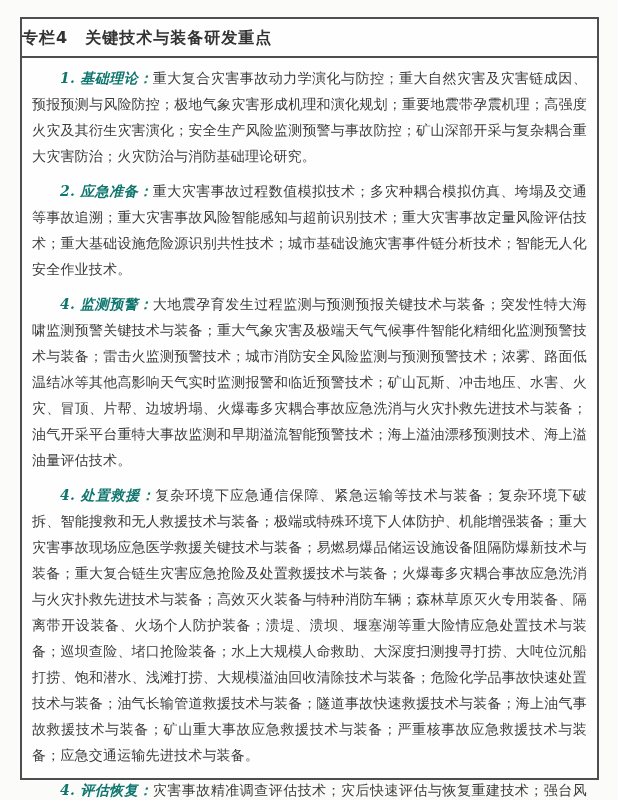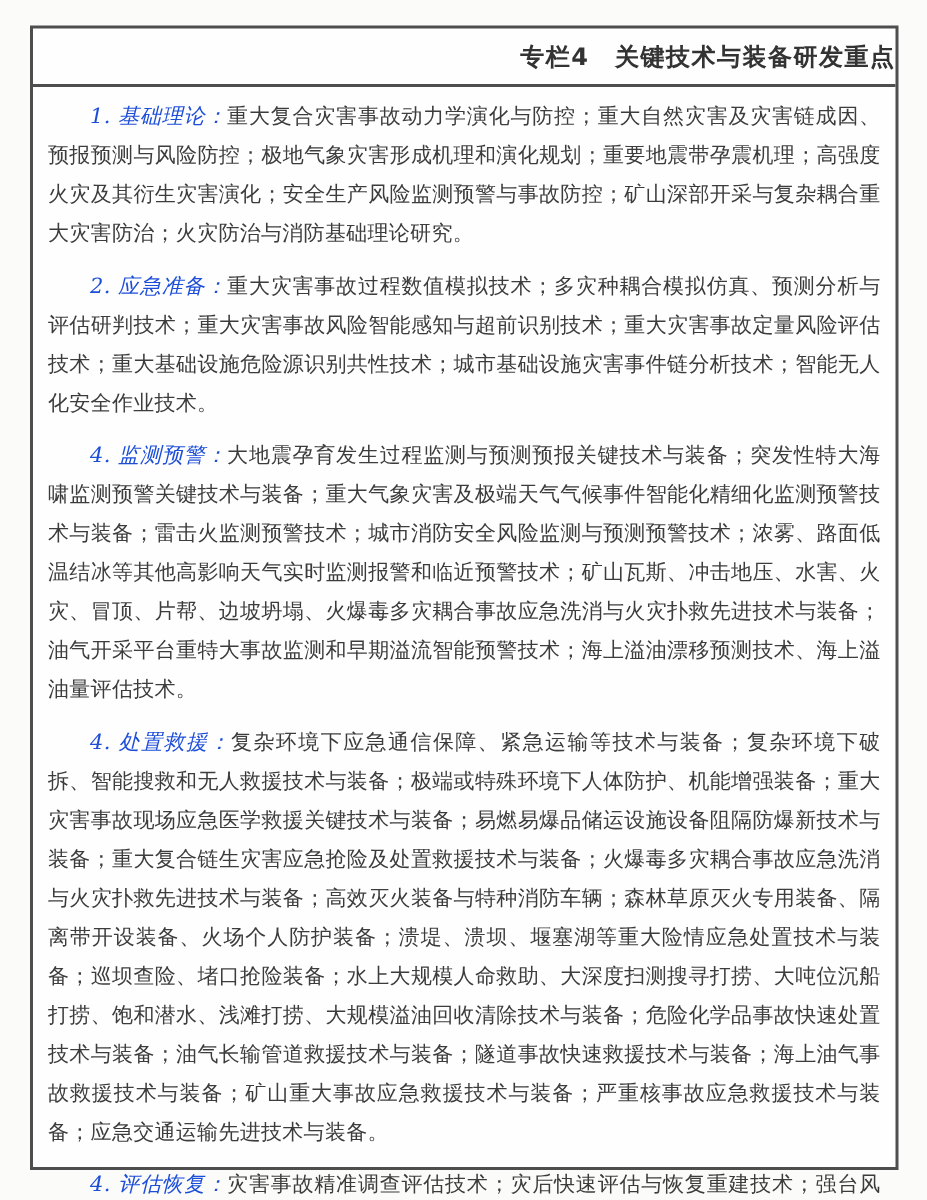--- a/index.html
+++ b/index.html
@@ -23,21 +23,21 @@
     box-sizing: border-box;
     width: 579px;
     height: 763px;
     background: #fefefe;
     border: 2px solid #4e4e4e;
   }
   .panel-title {
     box-sizing: border-box;
     height: 39px;
     line-height: 37px;
-    text-align: right;
+    text-align: left;
     font-size: 16px;
     font-weight: bold;
     color: #333333;
     border-bottom: 2px solid #4e4e4e;
     letter-spacing: 1px;
   }
   .panel-body {
     box-sizing: border-box;
     padding: 7px 10px 8px 10px;
     color: #3c3c3c;
@@ -49,31 +49,31 @@
     font-size: 14px;
     line-height: 26px;
     letter-spacing: 0.2px;
   }
   .panel-body p + p {
     margin-top: 9px;
   }
   .lead {
     font-family: "DejaVu Serif", "Liberation Serif", serif;
     font-style: italic;
-    font-weight: 400;
-    color: #1d4ed8;
+    font-weight: 700;
+    color: #0f766e;
   }
 </style>
 </head>
 <body>
 
 <div class="page">
   <div class="panel">
     <div class="panel-title">专栏4　关键技术与装备研发重点</div>
     <div class="panel-body">
       <p><span class="lead">1. 基础理论：</span><span>重大复合灾害事故动力学演化与防控；重大自然灾害及灾害链成因、预报预测与风险防控；极地气象灾害形成机理和演化规划；重要地震带孕震机理；高强度火灾及其衍生灾害演化；安全生产风险监测预警与事故防控；矿山深部开采与复杂耦合重大灾害防治；火灾防治与消防基础理论研究。</span></p>
-      <p><span class="lead">2. 应急准备：</span><span>重大灾害事故过程数值模拟技术；多灾种耦合模拟仿真、预测分析与评估研判技术；重大灾害事故风险智能感知与超前识别技术；重大灾害事故定量风险评估技术；重大基础设施危险源识别共性技术；城市基础设施灾害事件链分析技术；智能无人化安全作业技术。</span></p>
+      <p><span class="lead">2. 应急准备：</span><span>重大灾害事故过程数值模拟技术；多灾种耦合模拟仿真、垮塌及交通等事故追溯；重大灾害事故风险智能感知与超前识别技术；重大灾害事故定量风险评估技术；重大基础设施危险源识别共性技术；城市基础设施灾害事件链分析技术；智能无人化安全作业技术。</span></p>
       <p><span class="lead">4. 监测预警：</span><span>大地震孕育发生过程监测与预测预报关键技术与装备；突发性特大海啸监测预警关键技术与装备；重大气象灾害及极端天气气候事件智能化精细化监测预警技术与装备；雷击火监测预警技术；城市消防安全风险监测与预测预警技术；浓雾、路面低温结冰等其他高影响天气实时监测报警和临近预警技术；矿山瓦斯、冲击地压、水害、火灾、冒顶、片帮、边坡坍塌、火爆毒多灾耦合事故应急洗消与火灾扑救先进技术与装备；油气开采平台重特大事故监测和早期溢流智能预警技术；海上溢油漂移预测技术、海上溢油量评估技术。</span></p>
       <p><span class="lead">4. 处置救援：</span><span>复杂环境下应急通信保障、紧急运输等技术与装备；复杂环境下破拆、智能搜救和无人救援技术与装备；极端或特殊环境下人体防护、机能增强装备；重大灾害事故现场应急医学救援关键技术与装备；易燃易爆品储运设施设备阻隔防爆新技术与装备；重大复合链生灾害应急抢险及处置救援技术与装备；火爆毒多灾耦合事故应急洗消与火灾扑救先进技术与装备；高效灭火装备与特种消防车辆；森林草原灭火专用装备、隔离带开设装备、火场个人防护装备；溃堤、溃坝、堰塞湖等重大险情应急处置技术与装备；巡坝查险、堵口抢险装备；水上大规模人命救助、大深度扫测搜寻打捞、大吨位沉船打捞、饱和潜水、浅滩打捞、大规模溢油回收清除技术与装备；危险化学品事故快速处置技术与装备；油气长输管道救援技术与装备；隧道事故快速救援技术与装备；海上油气事故救援技术与装备；矿山重大事故应急救援技术与装备；严重核事故应急救援技术与装备；应急交通运输先进技术与装备。</span></p>
       <p><span class="lead">4. 评估恢复：</span><span>灾害事故精准调查评估技术；灾后快速评估与恢复重建技术；强台风及龙卷风灾损评估与恢复技术；火爆毒、垮塌及交通等事故追溯、快速评估与恢复技术；深远海井喷失控事故快速评估、处置及生产恢复技术。</span></p>
     </div>
   </div>
 </div>
 
 </body></html>

